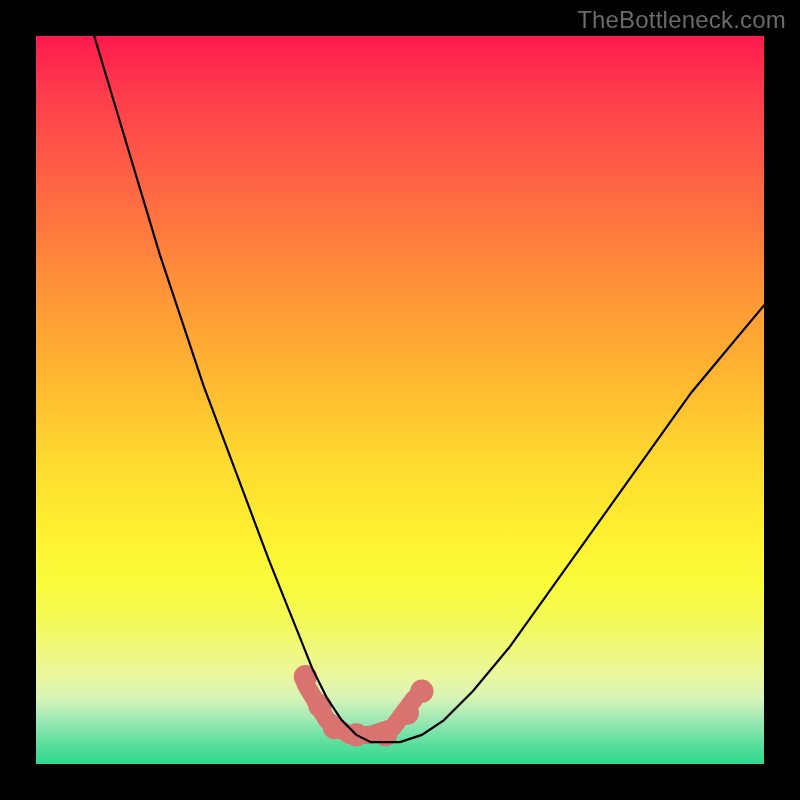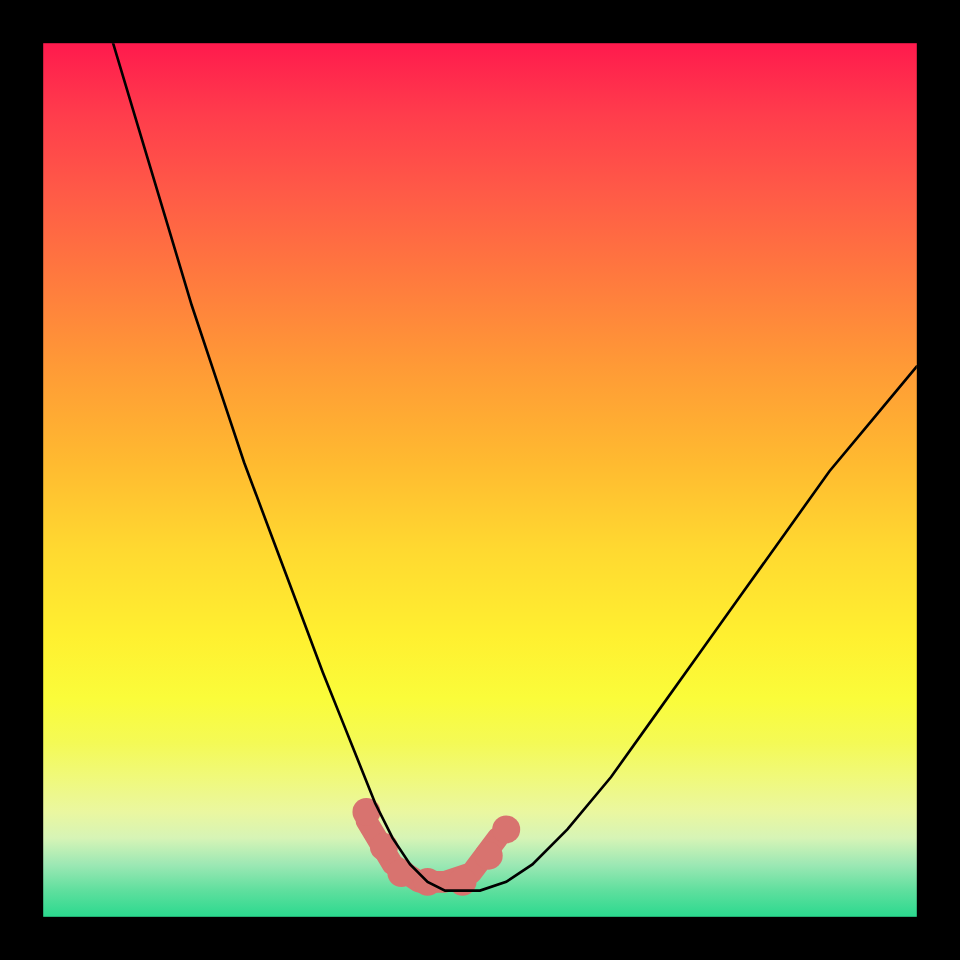--- a/index.html
+++ b/index.html
@@ -74,20 +74,21 @@
     stroke-linejoin: round;
   }
   .pink-dot {
     fill: #d8736f;
   }
 </style>
 </head>
 <body>
 
 <div class="frame">
+  <div class="watermark">TheBottleneck.com</div>
   <div class="plot-area">
     <svg class="curve" viewBox="0 0 100 100" preserveAspectRatio="none">
       <path id="accent-band" class="pink-band" d="M37.00 89.00 L40.00 94.00 L43.00 96.00 L46.00 96.00 L49.00 95.00 L52.00 91.00" style="stroke-width: 2.473;"></path>
       <g id="accent-dots">
           <circle cx="37" cy="88" r="1.6" class="pink-dot"></circle>
           <circle cx="39" cy="92" r="1.6" class="pink-dot"></circle>
           <circle cx="41" cy="95" r="1.6" class="pink-dot"></circle>
           <circle cx="44" cy="96" r="1.6" class="pink-dot"></circle>
           <circle cx="48" cy="96" r="1.6" class="pink-dot"></circle>
           <circle cx="51" cy="93" r="1.6" class="pink-dot"></circle>

